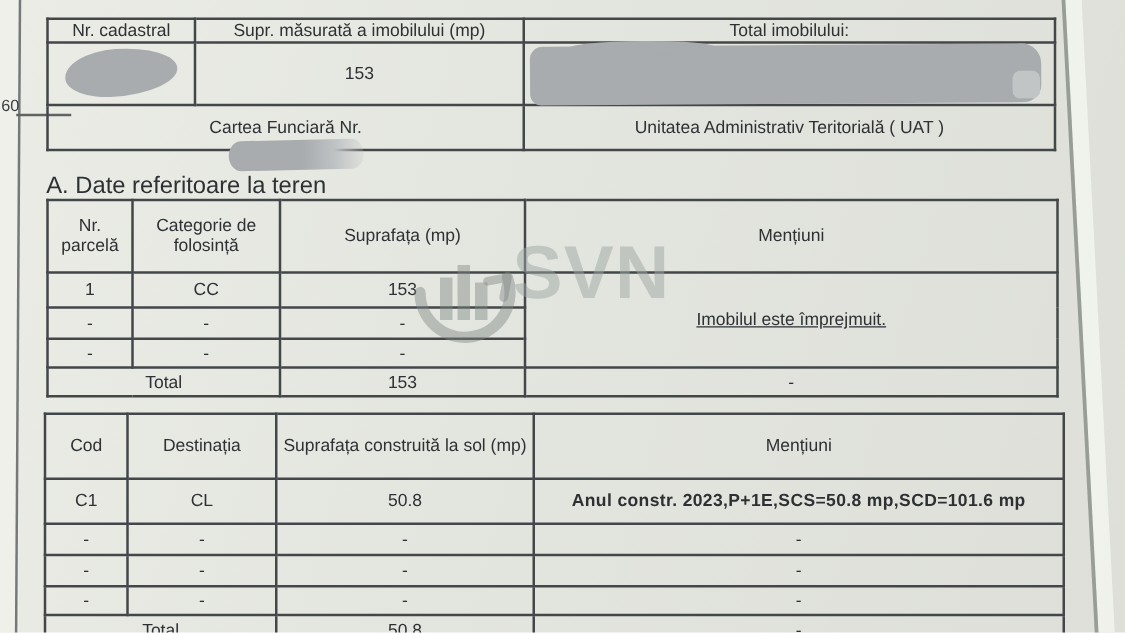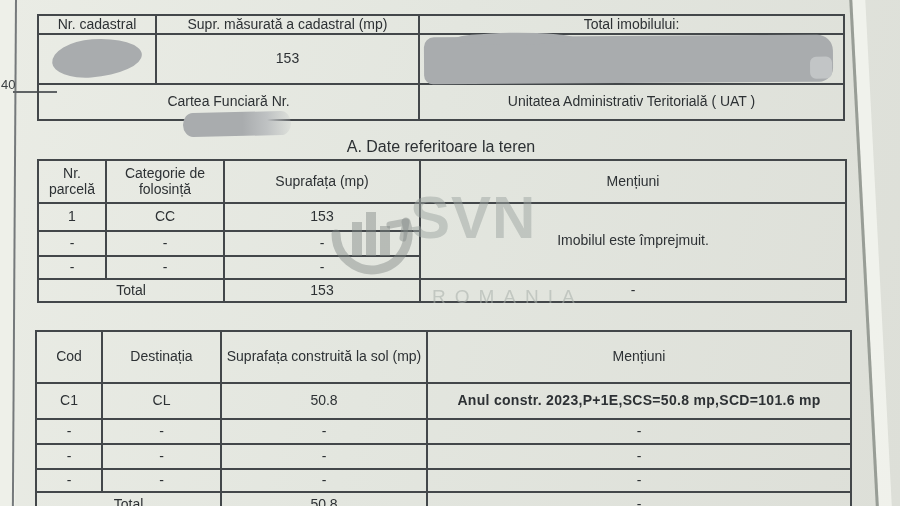--- a/index.html
+++ b/index.html
@@ -15,23 +15,23 @@
   .margin-tick{position:absolute;left:13px;top:91px;width:44px;height:2px;background:#5f6365;}
   .right-edge{position:absolute;left:849px;top:-5px;width:3px;height:522px;background:#989d96;transform:rotate(-3deg);transform-origin:top left;}
   .right-band{position:absolute;left:852px;top:-5px;width:13px;height:522px;background:rgba(243,245,238,.85);transform:rotate(-3deg);transform-origin:top left;}
 
   
   table.grid{position:absolute;border-collapse:collapse;table-layout:fixed;z-index:1;}
   table.grid td{border:2px solid #43474a;text-align:center;vertical-align:middle;
     padding:0 2px;overflow:hidden;font-size:14px;line-height:1.12;color:#2d3134;}
   td.hdr{font-size:13.5px;}
   td.left{text-align:left;padding-left:6px;}
-  td.mentions-a{vertical-align:top;text-align:left;padding:3px 8px;font-size:14.5px;}
+  td.mentions-a{vertical-align:top;text-align:left;padding:3px 8px;font-size:14.5px;text-decoration:underline;}
   td.mentions-b{white-space:nowrap;text-align:left;padding:2px 6px;font-size:14.5px;letter-spacing:.3px;font-weight:bold;}
-  .sec-title{position:absolute;left:37px;width:808px;text-align:center;font-size:16px;color:#2d3134;z-index:1;}
+  .sec-title{position:absolute;left:37px;width:808px;text-align:left;font-size:19px;color:#2d3134;z-index:1;}
 
   
   .redact{position:absolute;background:#a9acae;z-index:5;}
   .redact-cadastral{left:52px;top:39px;width:90px;height:38px;transform:rotate(-4deg);
     border-radius:46% 54% 58% 42% / 55% 48% 52% 45%;}
   .redact-adresa{left:424px;top:36px;width:409px;height:47px;transform:rotate(-.4deg);
     border-radius:10px 16px 14px 9px;}
   .redact-adresa i{position:absolute;display:block;background:#c2c5c6;right:1px;bottom:3px;width:22px;height:22px;border-radius:6px;}
   .redact-adresa b{position:absolute;display:block;background:#a9acae;left:30px;top:-4px;width:120px;height:12px;border-radius:50%;}
   .redact-cartea{left:183px;top:112px;width:108px;height:24px;transform:rotate(-1.2deg);border-radius:10px/12px;
@@ -44,35 +44,35 @@
     color:rgba(158,166,162,.5);letter-spacing:1px;}
   .wm-country{position:absolute;left:112px;top:92px;font-size:19px;letter-spacing:9px;color:rgba(168,175,170,.55);}
 </style>
 </head>
 <body>
 
 <div class="page">
 
   <div class="left-margin"></div>
   <div class="left-edge"></div>
-  <div class="margin-num">40</div>
+  <div class="margin-num">60</div>
   <div class="margin-tick"></div>
   <div class="right-band"></div>
   <div class="right-edge"></div>
 
   <table class="grid" style="left:37px;top:14px;width:806px;">
     <colgroup>
         <col style="width:118px">
         <col style="width:263px">
         <col style="width:425px">
       </colgroup>
     <tbody>
         <tr style="height:19px">
       <td class="hdr">Nr. cadastral</td>
-      <td class="hdr">Supr. măsurată a cadastral (mp)</td>
+      <td class="hdr">Supr. măsurată a imobilului (mp)</td>
       <td class="hdr left">Total imobilului:</td>
     </tr>
     <tr style="height:50px">
       <td></td>
       <td>153</td>
       <td></td>
     </tr>
     <tr style="height:36px">
       <td colspan="2">Cartea Funciară Nr.</td>
       <td>Unitatea Administrativ Teritorială ( UAT )</td>
@@ -83,21 +83,21 @@
   <div class="sec-title" style="top:138px;">A. Date referitoare la teren</div>
 
   <table class="grid" style="left:37px;top:159px;width:808px;">
     <colgroup>
         <col style="width:68px">
         <col style="width:118px">
         <col style="width:196px">
         <col style="width:426px">
       </colgroup>
     <tbody>
-        <tr style="height:43px">
+        <tr style="height:58px">
       <td class="hdr">Nr. parcelă</td>
       <td class="hdr">Categorie de folosință</td>
       <td class="hdr">Suprafața (mp)</td>
       <td class="hdr">Mențiuni</td>
     </tr>
     <tr style="height:28px">
       <td>1</td>
       <td>CC</td>
       <td>153</td>
       <td class="mentions-a" rowspan="3">Imobilul este împrejmuit.</td>
@@ -178,16 +178,15 @@
     <svg class="wm-mark" width="100" height="96" viewBox="0 0 100 96">
       <g fill="rgba(128,136,132,0.45)" stroke="none">
         <rect x="30" y="22" width="10" height="34"></rect>
         <rect x="44" y="12" width="10" height="44"></rect>
         <rect x="58" y="26" width="10" height="30"></rect>
       </g>
       <path d="M14,34 A36,36 0 1 0 84,22" fill="none" stroke="rgba(128,136,132,0.45)" stroke-width="9" stroke-linecap="round"></path>
       <path d="M84,22 l-16,3 M84,22 l-3,16" fill="none" stroke="rgba(128,136,132,0.45)" stroke-width="7" stroke-linecap="round"></path>
     </svg>
     <div class="wm-brand">SVN</div>
-    <div class="wm-country">ROMANIA</div>
   </div>
 
 </div>
 
 </body></html>

